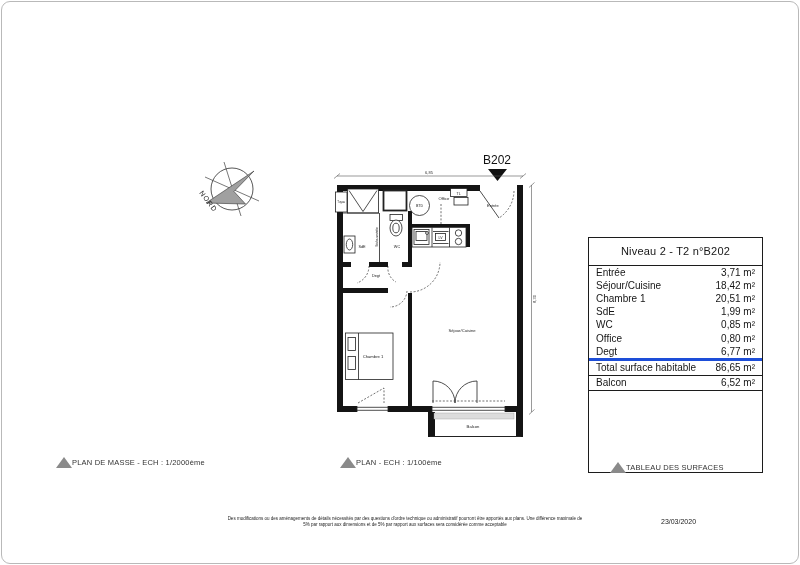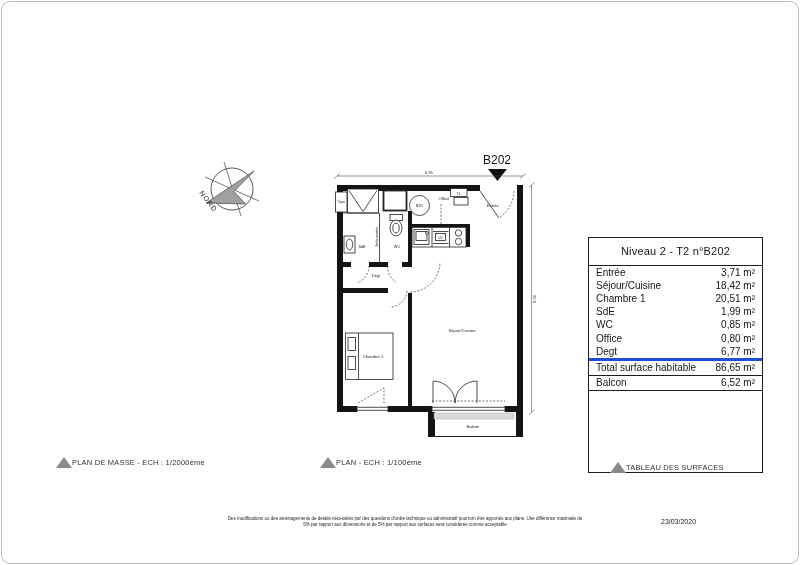--- a/index.html
+++ b/index.html
@@ -211,21 +211,21 @@
   <div class="tbl-row balcony">
     <span>Balcon</span>
     <span>6,52 m²</span>
   </div>
 </div>
 
 <div class="legend" style="left:56px;top:457px">
   <div class="tri"></div>
   <span>PLAN DE MASSE - ECH : 1/2000ème</span>
 </div>
-<div class="legend" style="left:320px;top:457px">
+<div class="legend" style="left:340px;top:457px">
   <div class="tri"></div>
   <span>PLAN - ECH : 1/100ème</span>
 </div>
 <div class="legend" style="left:610px;top:462px">
   <div class="tri"></div>
   <span>TABLEAU DES SURFACES</span>
 </div>
 
 <div class="disclaimer">
   <div>Des modifications ou des aménagements de détails nécessités par des questions d'ordre technique ou administratif pourront être apportés aux plans. Une différence maximale de</div>

